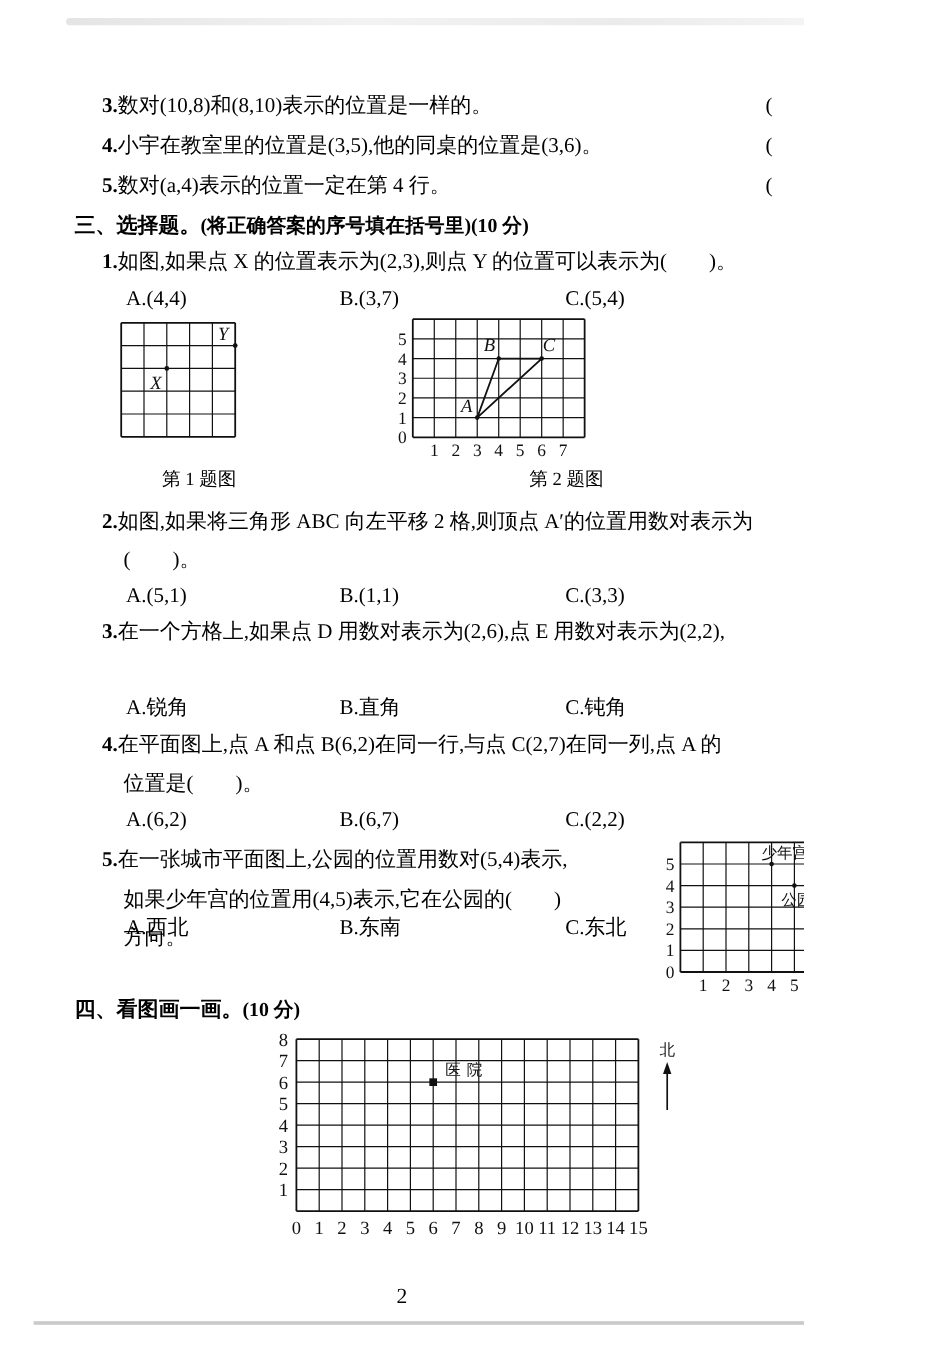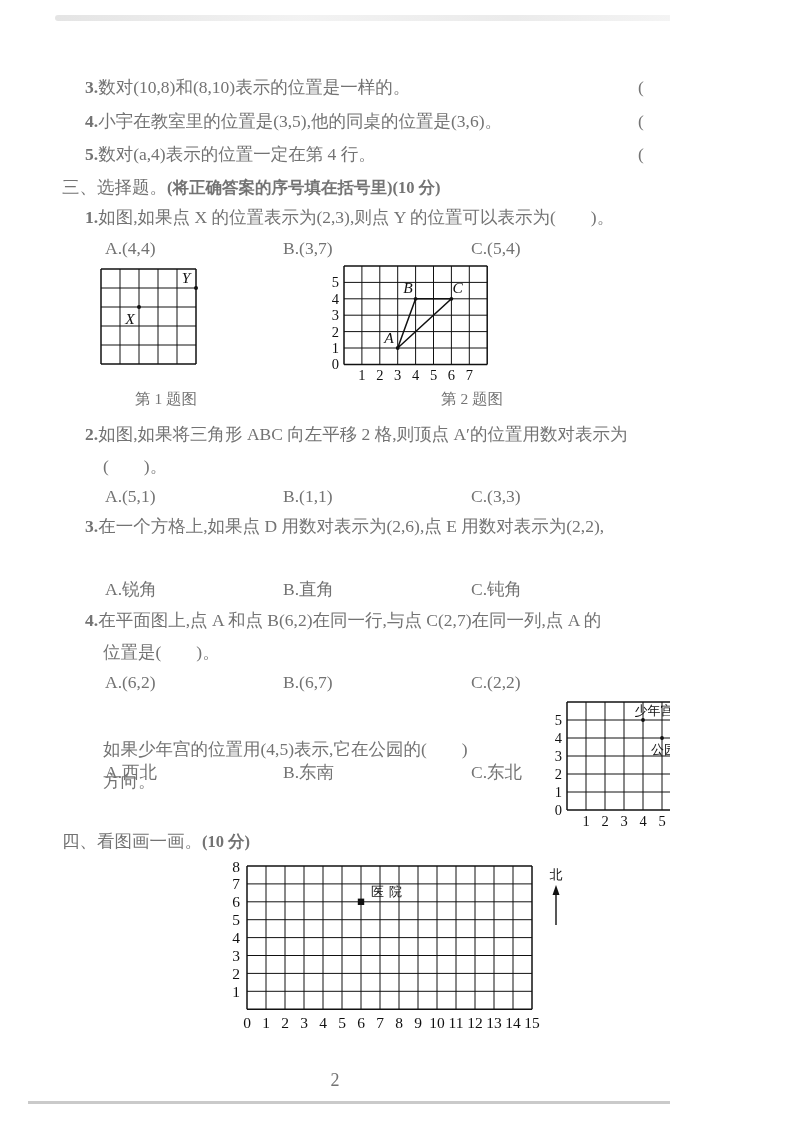--- a/index.html
+++ b/index.html
@@ -1,23 +1,23 @@
 <!DOCTYPE html>
 <html><head>
 <meta charset="utf-8">
 <style>
   html,body{margin:0;padding:0;background:#fff;}
   .page{position:relative;width:670px;height:1122px;background:#ffffff;overflow:hidden;
-        font-family:"Liberation Serif","DejaVu Serif",serif;font-size:17.5px;color:#737373;}
+        font-family:"Liberation Serif","DejaVu Serif",serif;font-size:17.5px;color:#000000;}
   .line{position:absolute;left:85px;white-space:nowrap;line-height:22px;}
   .indent{left:103px;}
   .num{font-weight:bold;}
   .bracket{position:absolute;left:553px;top:0;letter-spacing:2px;}
   .heading{left:62px;}
-  .h-title{font-weight:normal;text-align:right;}
+  .h-title{font-weight:bold;text-align:right;}
   .h-note{font-weight:bold;font-size:16.5px;}
   .opts{position:absolute;left:0;top:0;width:100%;height:22px;}
   .opts span{position:absolute;white-space:nowrap;}
   .cA{left:105px;text-align:right;} .cB{left:283px;} .cC{left:471px;}
   .caption{position:absolute;text-align:right;font-size:15.5px;}
   .pagenum{position:absolute;top:1070px;left:0;width:100%;text-align:center;font-size:18px;}
   svg{position:absolute;overflow:visible;}
   svg text{font-family:"Liberation Serif","DejaVu Serif",serif;fill:#111;}
   svg text.axis{font-size:14.5px;}
   svg text.axisBig{font-size:15.5px;}
@@ -146,20 +146,23 @@
   </div>
   <div class="line indent" style="top:641px">
     <span>位置是(　　)。</span>
   </div>
   <div class="opts" style="top:672px">
     <span class="cA">A.(6,2)</span>
     <span class="cB">B.(6,7)</span>
     <span class="cC">C.(2,2)</span>
   </div>
 
+  <div class="line" style="top:705px">
+    <span class="num">5.</span><span>在一张城市平面图上,公园的位置用数对(5,4)表示,</span>
+  </div>
   <div class="line indent" style="top:738px">
     <span>如果少年宫的位置用(4,5)表示,它在公园的(　　)</span>
   </div>
   <div class="line indent" style="top:770px">
     <span>方向。</span>
   </div>
   <div class="opts" style="top:760px">
     <span class="cA">A.西北</span>
     <span class="cB">B.东南</span>
     <span class="cC">C.东北</span>

